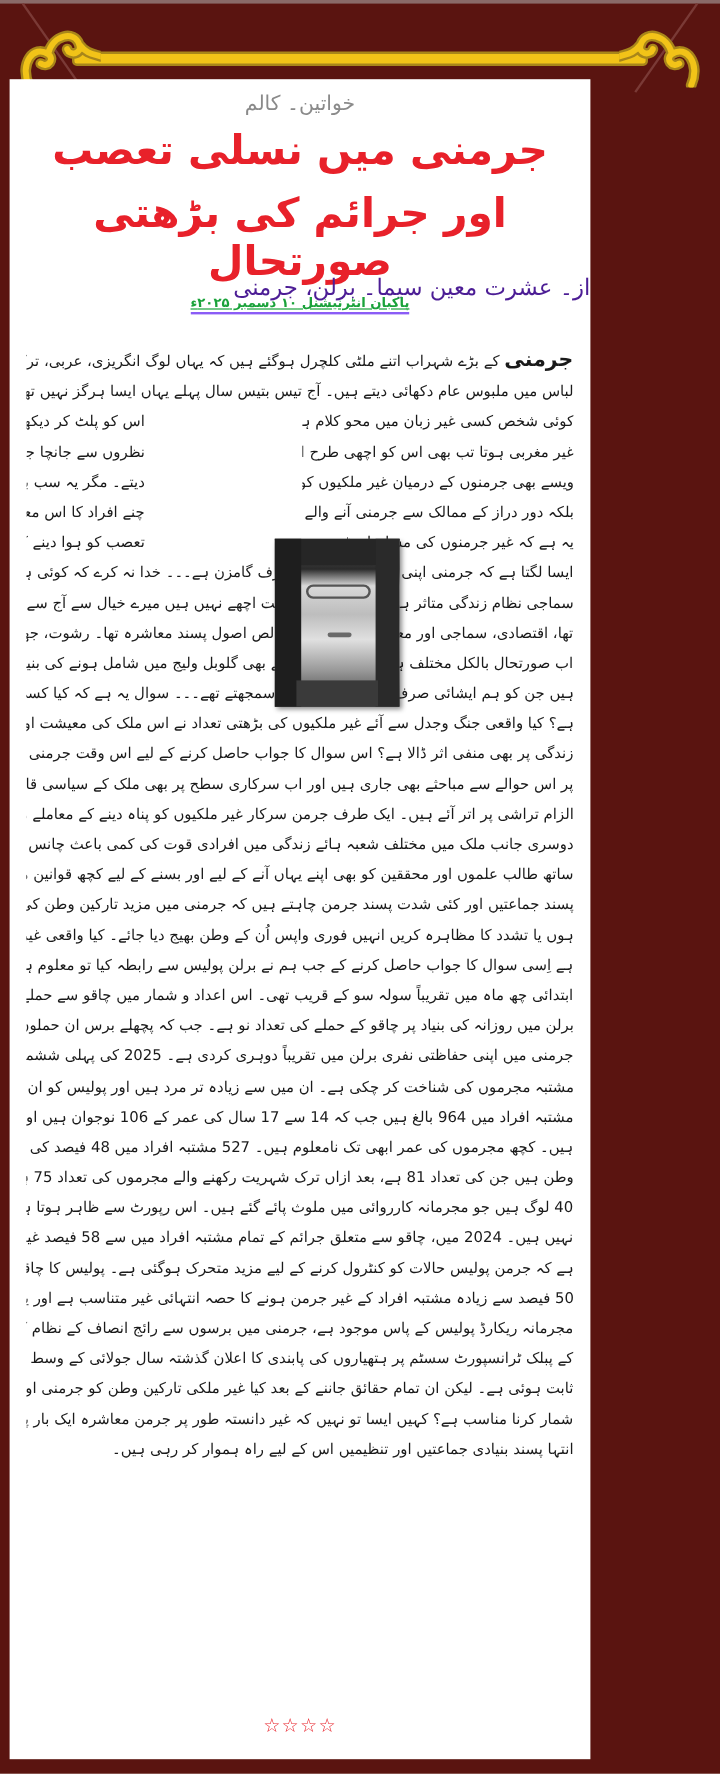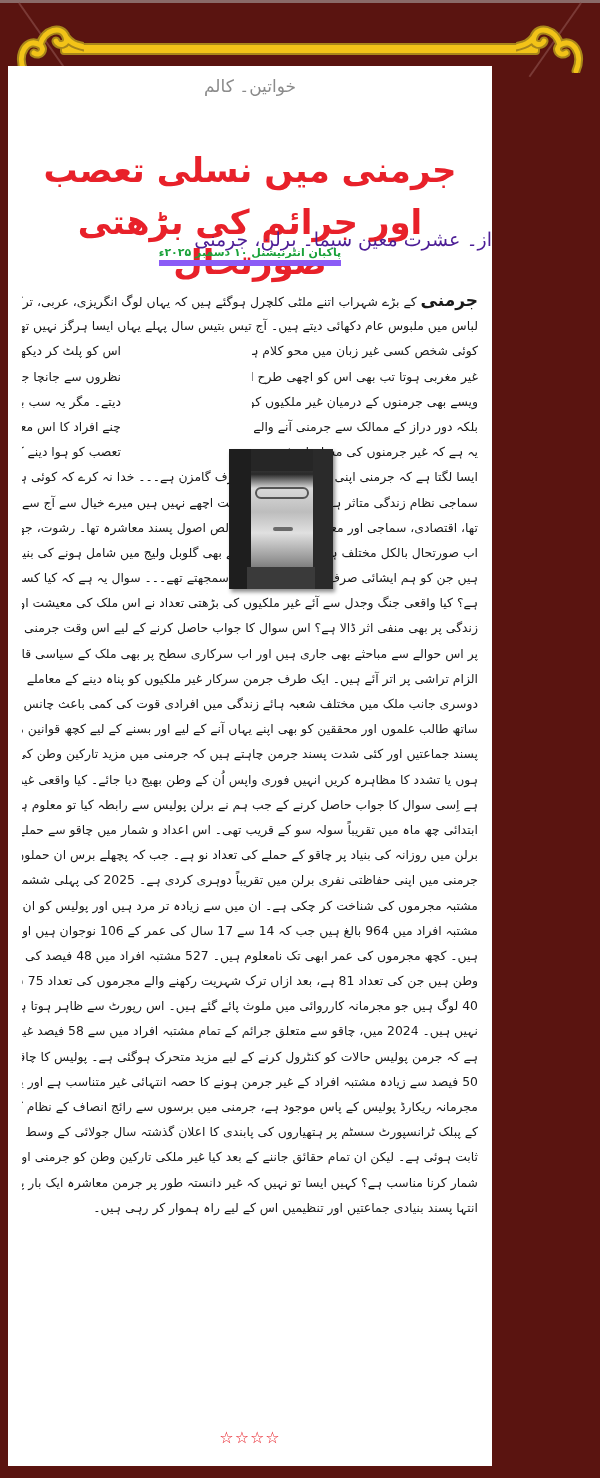--- a/index.html
+++ b/index.html
@@ -29,33 +29,33 @@
   .page {
     position: absolute; left: 8px; top: 63px; width: 484px; height: 1400px;
     background: #ffffff;
   }
   .category {
     position: absolute; left: 0; right: 0; top: 10px; text-align: center;
     color: #8a8a8a; font-size: 17px; direction: rtl;
   }
   .headline {
     position: absolute; left: 0; right: 0; text-align: center; direction: rtl;
-    color: #e8212a; font-weight: bold; font-size: 34px; letter-spacing: 0; margin-top: 44px;
+    color: #e8212a; font-weight: bold; font-size: 34px; letter-spacing: 0;
   }
   .h1 { top: 40px; }
   .h2 { top: 92px; }
   .byline {
     position: absolute; left: 0; right: 0; top: 162px; direction: rtl;
     color: #4c1d95; font-size: 19px; font-family: "DejaVu Serif", serif;
   }
   .source {
     position: absolute; left: 0; right: 0; top: 180px; text-align: center; direction: rtl;
     color: #1aa23a; font-size: 11px; font-weight: bold;
   }
-  .source span { border-bottom: 6px solid #8b5cf6; padding-bottom: 1px; }
+  .source span { border-bottom: 2px solid #8b5cf6; padding-bottom: 1px; text-decoration: underline; }
   .body {
     position: absolute; left: 14px; right: 14px; top: 222px;
     direction: rtl; color: #1a1a1a;
   }
   .line {
     height: 25.2px; line-height: 25.2px; font-size: 12.4px;
     white-space: nowrap; overflow: hidden;
     text-align: justify; text-align-last: justify;
   }
   .line.last { text-align-last: right; }

